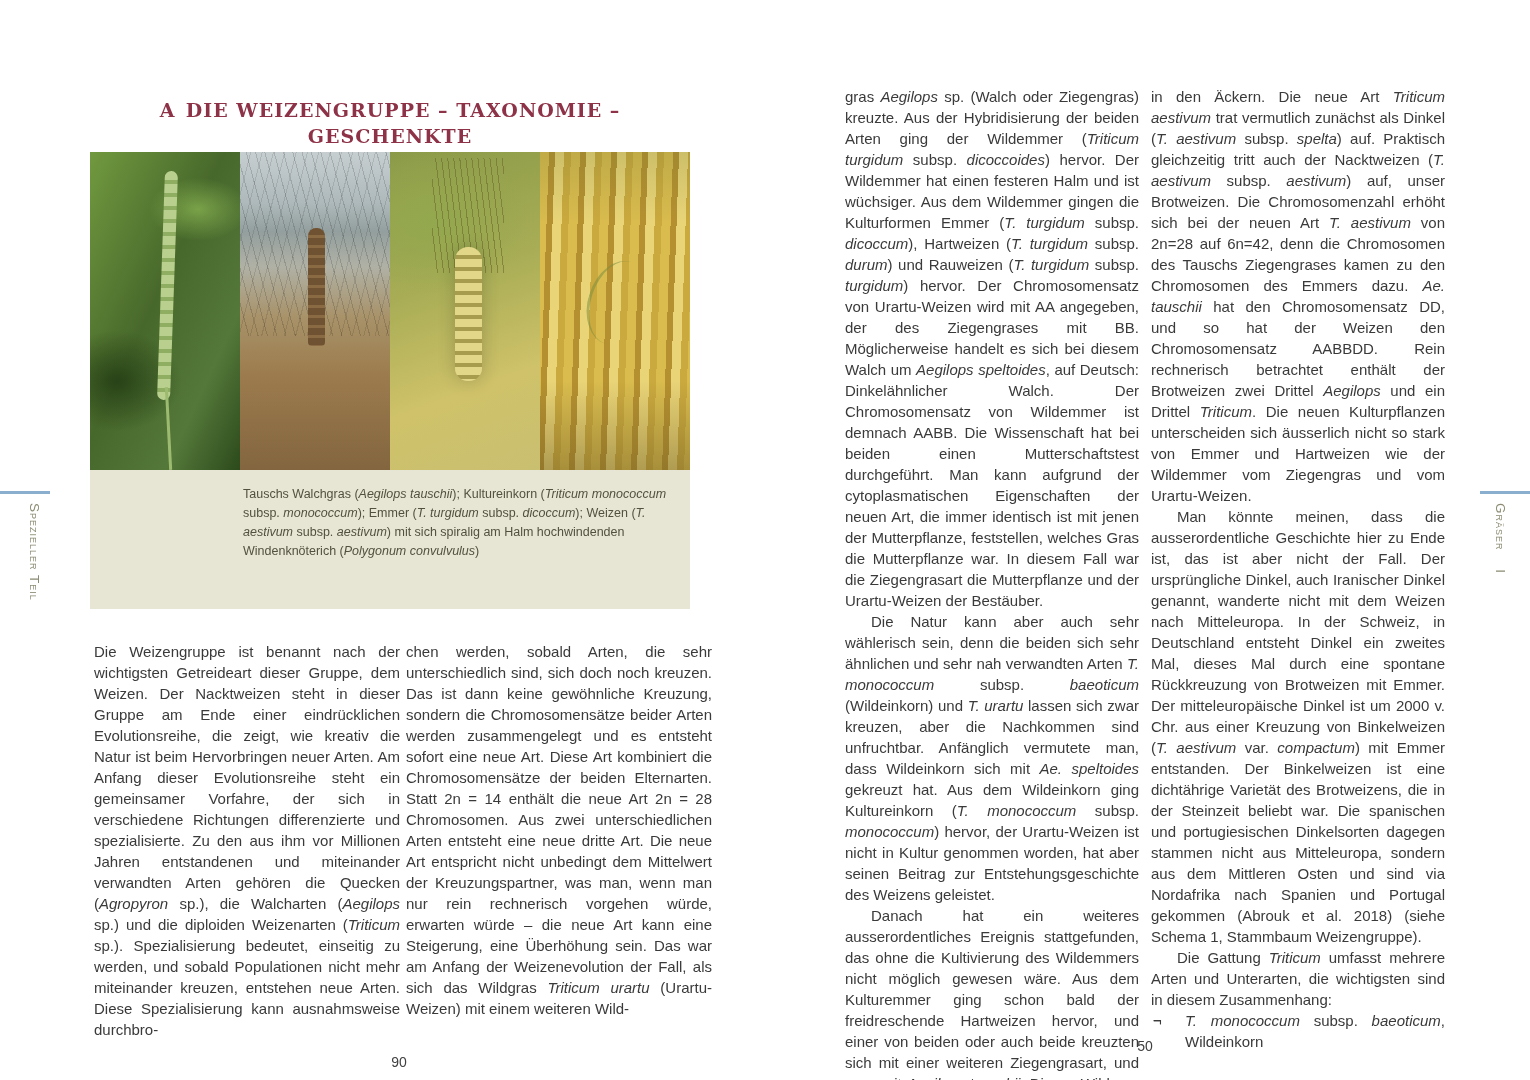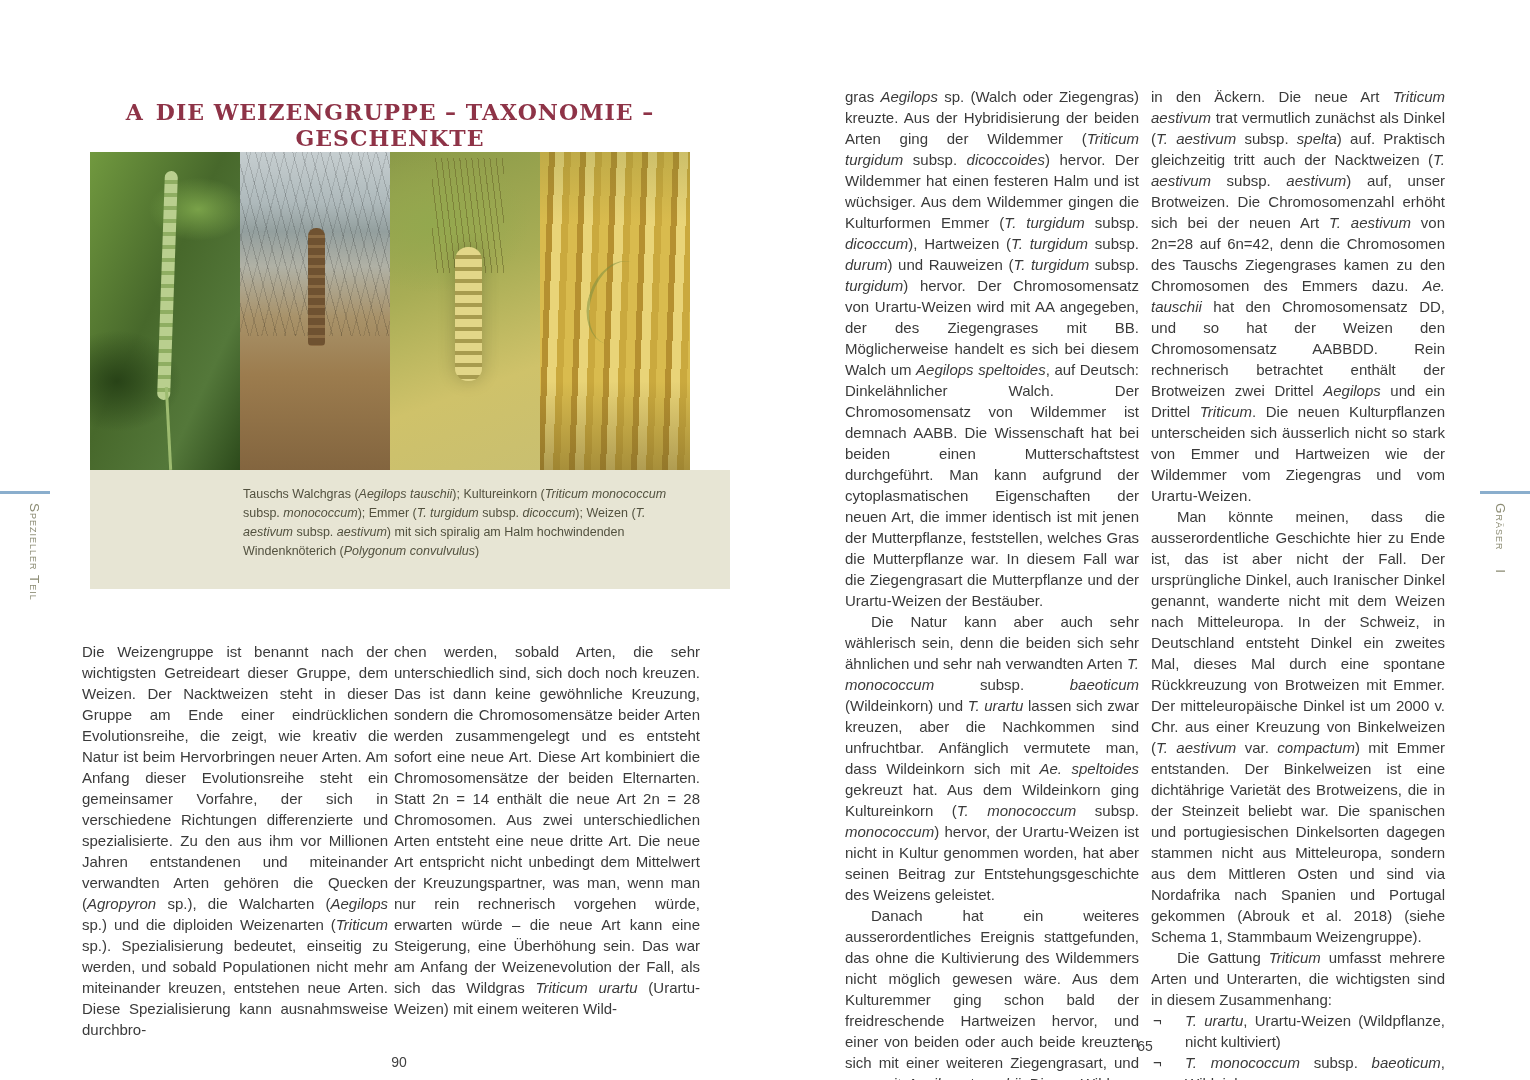--- a/index.html
+++ b/index.html
@@ -11,21 +11,21 @@
     overflow:hidden;
     font-family:"Liberation Sans",sans-serif;
     color:var(--body-text,#3a3a3a);
   }
   
   .title{
     position:absolute;left:90px;top:84px;width:600px;
     text-align:center;
     font-family:"DejaVu Serif",serif;
     font-weight:700;
-    font-size:22px;line-height:26px;letter-spacing:1px;
+    font-size:19px;line-height:26px;letter-spacing:1px;
     color:var(--title-maroon,#8e3347);
   }
   .title-line{display:block;}
   
   .collage{
     position:absolute;left:90px;top:152px;width:600px;height:318px;
     display:flex;
   }
   .photo{flex:1;height:100%;position:relative;overflow:hidden;}
   .photo-1{
@@ -83,32 +83,31 @@
   .photo-4::before{
     content:"";position:absolute;left:0;bottom:0;width:100%;height:28%;
     background:linear-gradient(to top, #6e5c2477, transparent);
   }
   .photo-4::after{
     content:"";position:absolute;left:32%;top:34%;width:58px;height:86px;
     border-left:3px solid #7c8f3f88;border-radius:50%;transform:rotate(18deg);
   }
   
   .caption-box{
-    position:absolute;left:90px;top:470px;width:600px;height:119px;
+    position:absolute;left:90px;top:470px;width:600px;height:139px;
     background:var(--caption-bg,#e7e5d4);
-    padding-left:40px;
   }
   .caption{
     position:absolute;left:153px;top:15px;width:437px;
     font-size:12.5px;line-height:19px;
     color:var(--caption-text,#52513f);
   }
   
   .columns{position:absolute;display:flex;}
-  .columns-left{left:82px;top:641px;width:618px;gap:6px;justify-content:center;}
+  .columns-left{left:94px;top:641px;width:618px;gap:6px;justify-content:center;}
   .columns-right{left:845px;top:86px;width:600px;gap:12px;}
   .col{flex:1;min-width:0;}
   .para{
     margin:0;text-align:justify;
     font-size:15px;line-height:21px;
     hyphens:auto;-webkit-hyphens:auto;
   }
   .para.indent{text-indent:26px;}
   .it{font-style:italic;margin-top:19px;}
   .li{
@@ -177,25 +176,25 @@
     <div class="columns columns-right">
         <div class="col">
           <p class="para"><span>gras </span><span class="it">Aegilops</span><span> sp. (Walch oder Ziegengras) kreuzte. Aus der Hybridisierung der beiden Arten ging der Wildemmer (</span><span class="it">Triticum turgidum</span><span> subsp. </span><span class="it">dicoccoides</span><span>) hervor. Der Wildemmer hat einen festeren Halm und ist wüchsiger. Aus dem Wildemmer gingen die Kulturformen Emmer (</span><span class="it">T. turgidum</span><span> subsp. </span><span class="it">dicoccum</span><span>), Hartweizen (</span><span class="it">T. turgidum</span><span> subsp. </span><span class="it">durum</span><span>) und Rauweizen (</span><span class="it">T. turgidum</span><span> subsp. </span><span class="it">turgidum</span><span>) hervor. Der Chromosomensatz von Urartu-Weizen wird mit AA angegeben, der des Ziegengrases mit BB. Möglicherweise handelt es sich bei diesem Walch um </span><span class="it">Aegilops speltoides</span><span>, auf Deutsch: Dinkelähnlicher Walch. Der Chromosomensatz von Wildemmer ist demnach AABB. Die Wissenschaft hat bei beiden einen Mutterschaftstest durchgeführt. Man kann aufgrund der cytoplasmatischen Eigenschaften der neuen Art, die immer identisch ist mit jenen der Mutterpflanze, feststellen, welches Gras die Mutterpflanze war. In diesem Fall war die Ziegengrasart die Mutterpflanze und der Urartu-Weizen der Bestäuber.</span></p>
           <p class="para indent"><span>Die Natur kann aber auch sehr wählerisch sein, denn die beiden sich sehr ähnlichen und sehr nah verwandten Arten </span><span class="it">T. monococcum</span><span> subsp. </span><span class="it">baeoticum</span><span> (Wildeinkorn) und </span><span class="it">T. urartu</span><span> lassen sich zwar kreuzen, aber die Nachkommen sind unfruchtbar. Anfänglich vermutete man, dass Wildeinkorn sich mit </span><span class="it">Ae. speltoides</span><span> gekreuzt hat. Aus dem Wildeinkorn ging Kultureinkorn (</span><span class="it">T. monococcum</span><span> subsp. </span><span class="it">monococcum</span><span>) hervor, der Urartu-Weizen ist nicht in Kultur genommen worden, hat aber seinen Beitrag zur Entstehungsgeschichte des Weizens geleistet.</span></p>
           <p class="para indent"><span>Danach hat ein weiteres ausserordentliches Ereignis stattgefunden, das ohne die Kultivierung des Wildemmers nicht möglich gewesen wäre. Aus dem Kulturemmer ging schon bald der freidreschende Hartweizen hervor, und einer von beiden oder auch beide kreuzten sich mit einer weiteren Ziegengrasart, und zwar mit </span><span class="it">Aegilops tauschii</span><span>. Dieses Wildgras wächst in unmittelbarer Nähe der ersten Emmer- und Hartweizenfelder, es wächst an den Feldrändern und zum Teil auch</span></p>
         </div>
         <div class="col">
           <p class="para"><span>in den Äckern. Die neue Art </span><span class="it">Triticum aestivum</span><span> trat vermutlich zunächst als Dinkel (</span><span class="it">T. aestivum</span><span> subsp. </span><span class="it">spelta</span><span>) auf. Praktisch gleichzeitig tritt auch der Nacktweizen (</span><span class="it">T. aestivum</span><span> subsp. </span><span class="it">aestivum</span><span>) auf, unser Brotweizen. Die Chromosomenzahl erhöht sich bei der neuen Art </span><span class="it">T. aestivum</span><span> von 2n=28 auf 6n=42, denn die Chromosomen des Tauschs Ziegengrases kamen zu den Chromosomen des Emmers dazu. </span><span class="it">Ae. tauschii</span><span> hat den Chromosomensatz DD, und so hat der Weizen den Chromosomensatz AABBDD. Rein rechnerisch betrachtet enthält der Brotweizen zwei Drittel </span><span class="it">Aegilops</span><span> und ein Drittel </span><span class="it">Triticum</span><span>. Die neuen Kulturpflanzen unterscheiden sich äusserlich nicht so stark von Emmer und Hartweizen wie der Wildemmer vom Ziegengras und vom Urartu-Weizen.</span></p>
           <p class="para indent"><span>Man könnte meinen, dass die ausserordentliche Geschichte hier zu Ende ist, das ist aber nicht der Fall. Der ursprüngliche Dinkel, auch Iranischer Dinkel genannt, wanderte nicht mit dem Weizen nach Mitteleuropa. In der Schweiz, in Deutschland entsteht Dinkel ein zweites Mal, dieses Mal durch eine spontane Rückkreuzung von Brotweizen mit Emmer. Der mitteleuropäische Dinkel ist um 2000 v. Chr. aus einer Kreuzung von Binkelweizen (</span><span class="it">T. aestivum</span><span> var. </span><span class="it">compactum</span><span>) mit Emmer entstanden. Der Binkelweizen ist eine dichtährige Varietät des Brotweizens, die in der Steinzeit beliebt war. Die spanischen und portugiesischen Dinkelsorten dagegen stammen nicht aus Mitteleuropa, sondern aus dem Mittleren Osten und sind via Nordafrika nach Spanien und Portugal gekommen (Abrouk et al. 2018) (siehe Schema 1, Stammbaum Weizengruppe).</span></p>
           <p class="para indent"><span>Die Gattung </span><span class="it">Triticum</span><span> umfasst mehrere Arten und Unterarten, die wichtigsten sind in diesem Zusammenhang:</span></p>
-          <div class="li"><span class="bullet">¬</span><span><span class="it">T. urartu</span><span>, Urartu-Weizen (Wildpflanze, nicht kultiviert)</span></span></div>
+          <div class="li"><span class="bullet">¬</span></div>
           <div class="li"><span class="bullet">¬</span><span><span class="it">T. monococcum</span><span> subsp. </span><span class="it">baeoticum</span><span>, Wildeinkorn</span></span></div>
         </div>
       </div>
-    <div class="page-num page-num-right">65</div>
+    <div class="page-num page-num-right">50</div>
   </div>
 
   <div class="margin-rule margin-rule-left"></div>
   <div class="margin-tab margin-tab-left">
     <span>Spezieller Teil</span>
   </div>
 
   <div class="margin-rule margin-rule-right"></div>
   <div class="margin-tab margin-tab-right">
     <span>Gräser</span>

